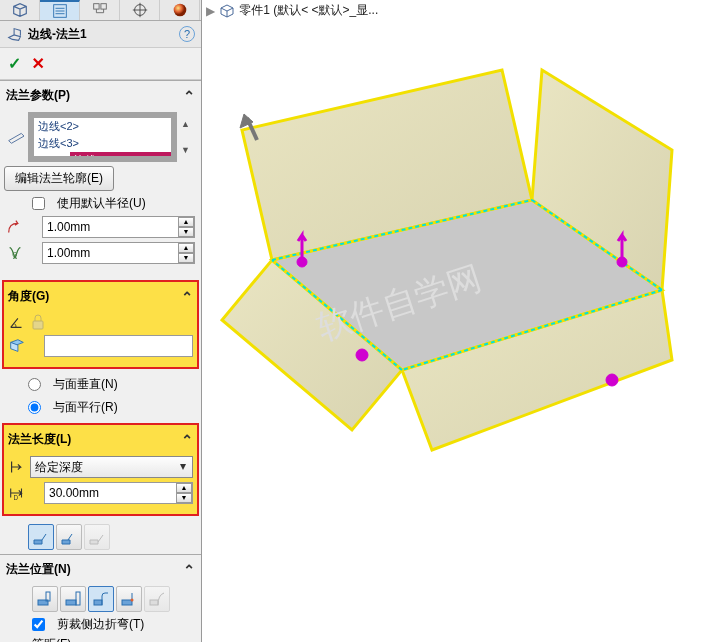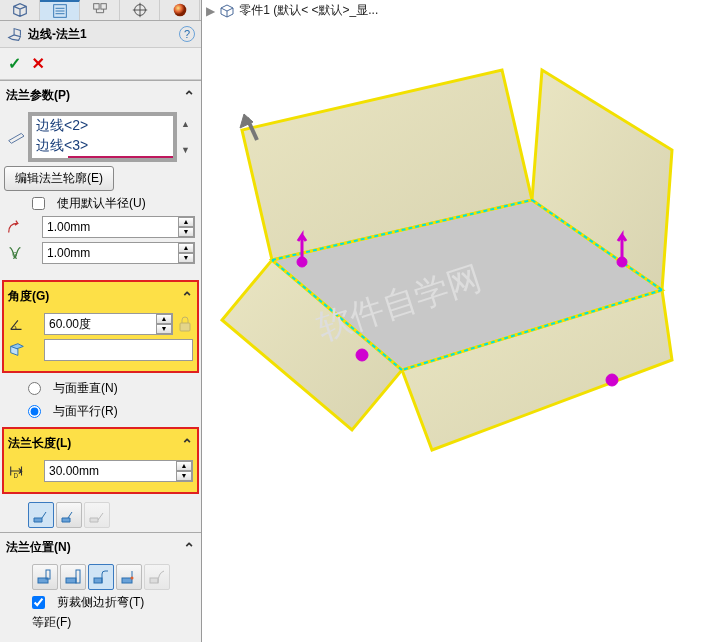--- a/index.html
+++ b/index.html
@@ -100,23 +100,23 @@
   .row {
     display: flex;
     align-items: center;
     margin: 4px 2px;
     gap: 4px;
   }
   .row-icon { width: 18px; height: 18px; flex-shrink: 0; }
   .sel-box {
     flex: 1;
     height: 50px;
-    border: 4px solid #a3a3a3;
+    border: 6px solid #a3a3a3;
     background: #fff;
-    font-size: 14px;
+    font-size: 11px;
     overflow-y: auto;
   }
   .sel-item { padding: 1px 4px; color: #1a3f7a; }
   .sel-item.selected { background: #be185d; color: #fff; margin-left: 36px; }
   .spinner {
     position: absolute;
     right: 1px; top: 1px; bottom: 1px;
     width: 16px;
     display: flex;
     flex-direction: column;
@@ -331,27 +331,20 @@
   <div class="highlight-red">
     <div class="section-head">
       <span>角度(G)</span>
       <span class="collapse-icon">⌃</span>
     </div>
     <div class="row">
       <svg class="row-icon" viewBox="0 0 20 20">
           <path fill="none" stroke="#333" stroke-width="1.2" d="M3 16h12M3 16l8-10"></path>
           <path fill="none" stroke="#333" d="M9 16a6 6 0 0 0-1.5-4"></path>
         </svg>
-      <div class="input-wrap">
-        <input class="num-input" value="60.00度" style="">
-        <div class="spinner">
-            <div class="spin-btn">▲</div>
-            <div class="spin-btn">▼</div>
-          </div>
-      </div>
       <svg class="lock-icon" viewBox="0 0 16 18">
           <rect x="3" y="8" width="10" height="8" rx="1" fill="#ccc" stroke="#888"></rect>
           <path d="M5 8V5a3 3 0 0 1 6 0v3" fill="none" stroke="#888"></path>
         </svg>
     </div>
     <div class="row">
       <svg class="row-icon" viewBox="0 0 20 20">
           <path fill="#8fc8f0" stroke="#2a6fb0" d="M3 6l8-3 6 3-8 3z"></path>
           <path fill="#c0e0f8" stroke="#2a6fb0" d="M3 6v7l8 3V9z"></path>
         </svg>
@@ -366,20 +359,28 @@
   </div>
   <div class="radio-row">
     <input type="radio" name="anglemode" checked="" style="">
     <span>与面平行(R)</span>
   </div>
 
   <div class="highlight-red">
     <div class="section-head">
       <span>法兰长度(L)</span>
       <span class="collapse-icon">⌃</span>
+    </div>
+    <div class="row">
+      <svg class="row-icon" viewBox="0 0 20 20">
+          <path fill="none" stroke="#333" stroke-width="1.3" d="M4 4v12M4 10h10l-3-3m3 3l-3 3"></path>
+        </svg>
+      <div class="combo">
+        <span>给定深度</span>
+      </div>
     </div>
     <div class="row">
       <svg class="row-icon" viewBox="0 0 20 20">
           <path fill="none" stroke="#333" stroke-width="1.2" d="M3 5v10M15 5v10M3 10h12l-3-3m3 3l-3 3"></path>
           <text x="6" y="18" font-size="7" fill="#333">D</text>
         </svg>
       <div class="input-wrap">
         <input class="num-input" value="30.00mm" style="">
         <div class="spinner">
             <div class="spin-btn">▲</div>

